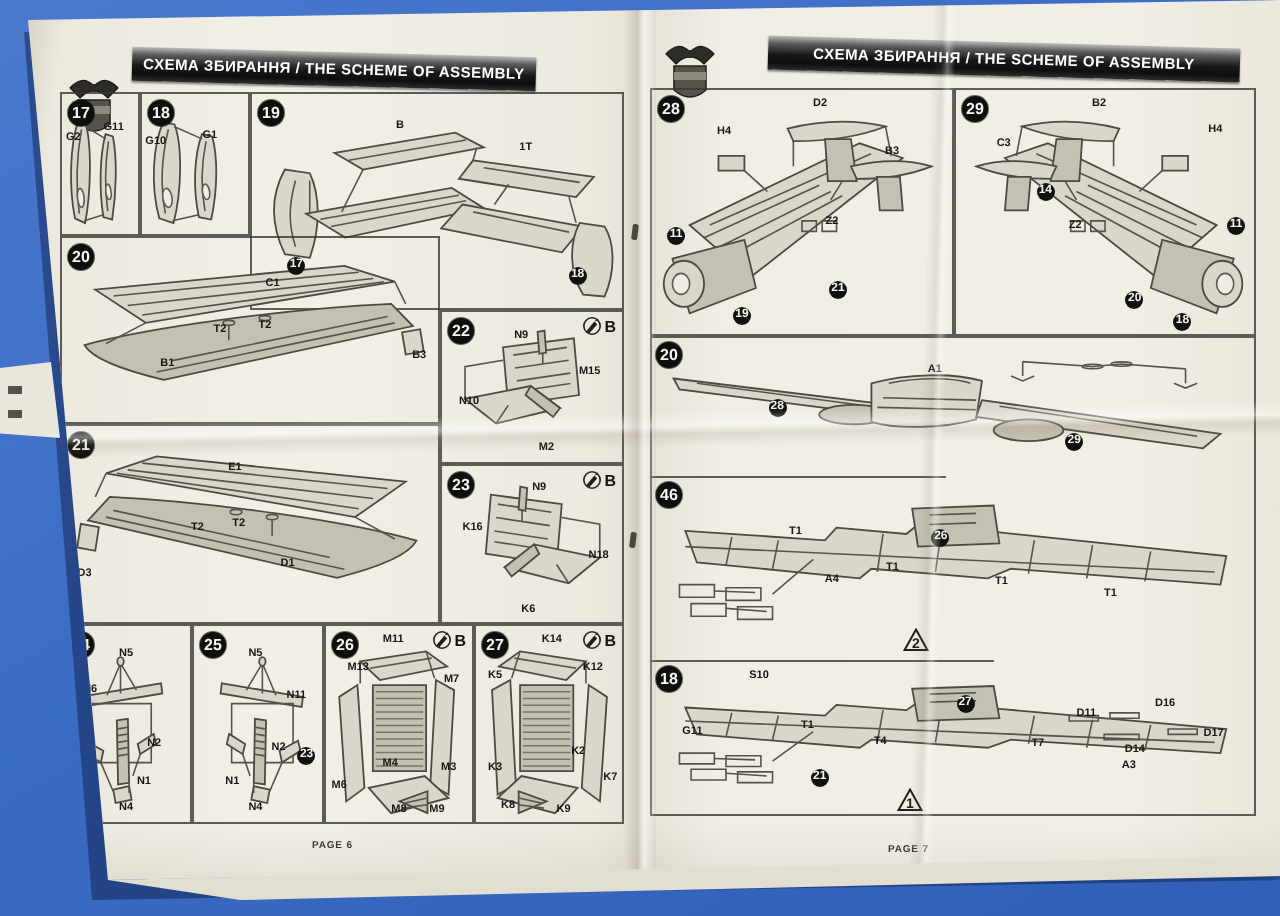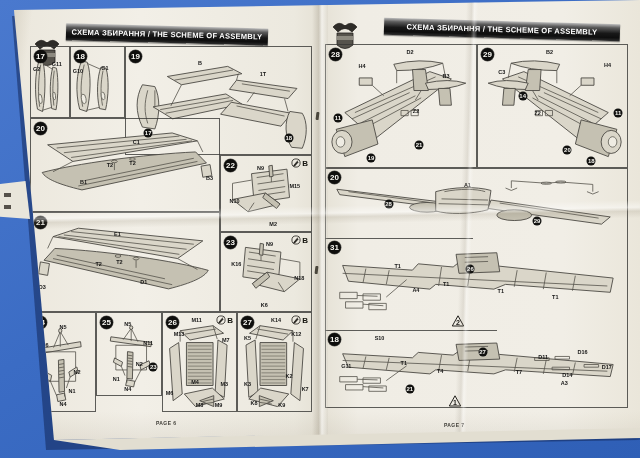--- a/index.html
+++ b/index.html
@@ -235,21 +235,21 @@
 <path class="pl" d="M53,80 L53,86 M30,68 L40,85 M62,63 L56,76"></path>
           </svg>
           <div class="badge">24</div>
           <span class="plbl" style="left:50%;top:14%;">N5</span>
           <span class="plbl" style="left:22%;top:33%;">N6</span>
           <span class="plbl" style="left:72%;top:60%;">N2</span>
           <span class="plbl" style="left:64%;top:80%;">N1</span>
           <span class="plbl" style="left:50%;top:93%;">N4</span>
           <span class="ref" style="left:12%;top:66%;">22</span>
         </div>
-        <div class="step" style="left: 68px; top: 294px; width: 66px; height: 84px;">
+        <div class="step" style="left: 68px; top: 294px; width: 66px; height: 100px;">
           <svg class="art" viewBox="0 0 100 100" preserveAspectRatio="none">
             <g transform="translate(100,0) scale(-1,1)">
               <path class="pf" d="M13,29 L79,21 L80,27 L14,35 Z"></path>
 <path class="pl" d="M35,28 L46,9 L59,25 M46,9 L46,27"></path>
 <circle class="pf" cx="46" cy="8" r="2.6"></circle>
 <rect class="pl" x="21" y="33" width="50" height="35"></rect>
 <path class="pf2" d="M43,43 L52,42 L53,80 L44,81 Z"></path>
 <path class="pl" d="M44,48 L52,47 M44,52 L52,51 M44,56 L52,55 M44,60 L52,59 M44,64 L52,63"></path>
 <path class="pf" d="M17,55 L32,61 L30,68 L15,61 Z"></path>
 <path class="pf" d="M60,57 L73,51 L75,57 L62,63 Z"></path>
@@ -422,21 +422,21 @@
             <path class="pf" d="M4,22 L28,28 L30,20 L42,24 L44,18 L58,23 L97,38 L96,56 L60,46 L56,52 L36,46 L34,52 L6,42 Z"></path>
 <path class="pl" d="M12,26 L11,44 M20,28 L19,46 M38,24 L37,48 M48,23 L47,48 M64,28 L63,49 M74,31 L73,52 M84,35 L83,54 M4,32 L95,48"></path>
 <path class="pf2" d="M43,8 L57,6 L58,30 L44,32 Z"></path>
 <path class="pl" d="M46,12 L54,11 M46,18 L54,17"></path>
 <rect class="pl" x="3" y="56" width="6" height="8"></rect>
             <rect class="pl" x="11" y="58" width="6" height="8"></rect>
             <rect class="pl" x="5" y="68" width="6" height="8"></rect>
             <rect class="pl" x="13" y="70" width="6" height="8"></rect>
 <path class="pl" d="M9,60 L16,61 M11,71 L18,73 M19,62 L26,40"></path>
           </svg>
-          <div class="badge">31</div>
+          <div class="badge">46</div>
           <span class="plbl" style="left:30%;top:56%;">A4</span>
           <span class="plbl" style="left:24%;top:30%;">T1</span>
           <span class="plbl" style="left:40%;top:50%;">T1</span>
           <span class="plbl" style="left:58%;top:58%;">T1</span>
           <span class="plbl" style="left:76%;top:64%;">T1</span>
           <span class="ref" style="left:48%;top:34%;">26</span>
           <span class="tri" style="left:44%;top:88%;"><svg width="13" height="12" viewBox="0 0 13 12">
               <path d="M6.5,0.8 L12.2,11 L0.8,11 Z" fill="none" stroke="#22201c" stroke-width="1"></path>
               <text x="6.5" y="9.8" font-size="7" font-weight="bold" text-anchor="middle" fill="#22201c" font-family="Liberation Sans,sans-serif">2</text>
             </svg></span>

